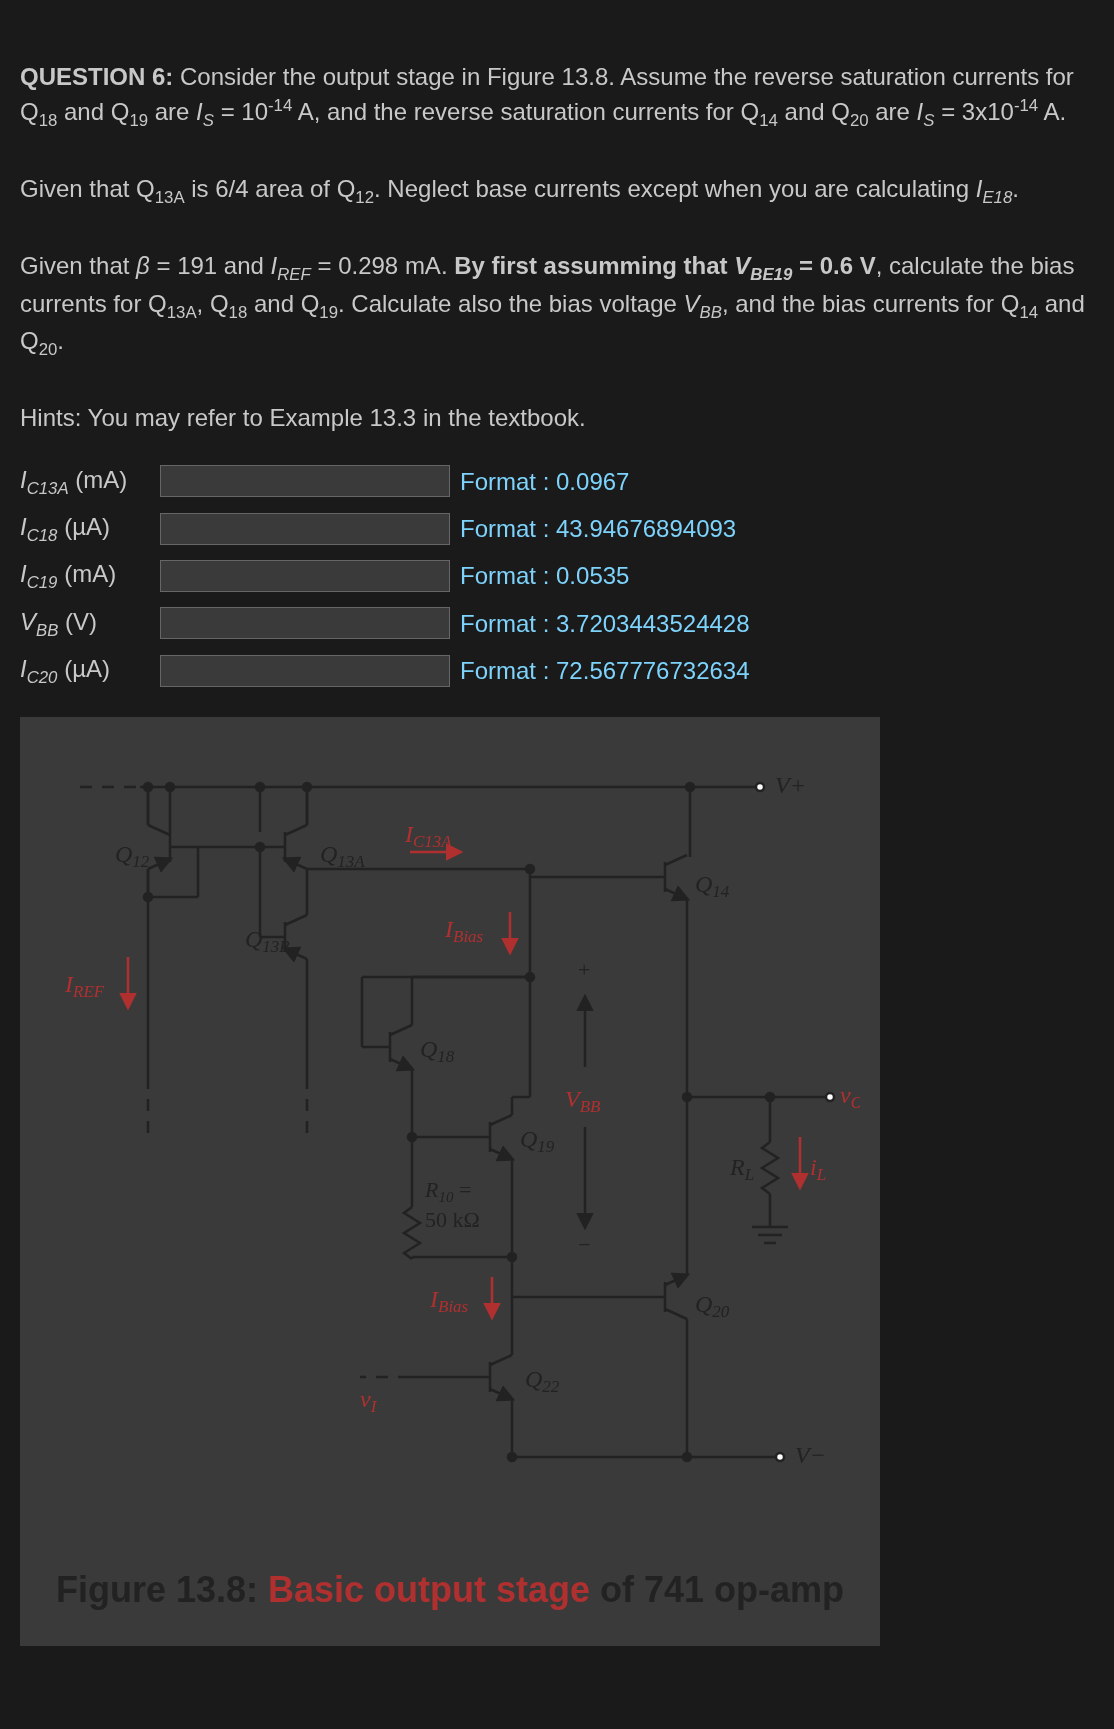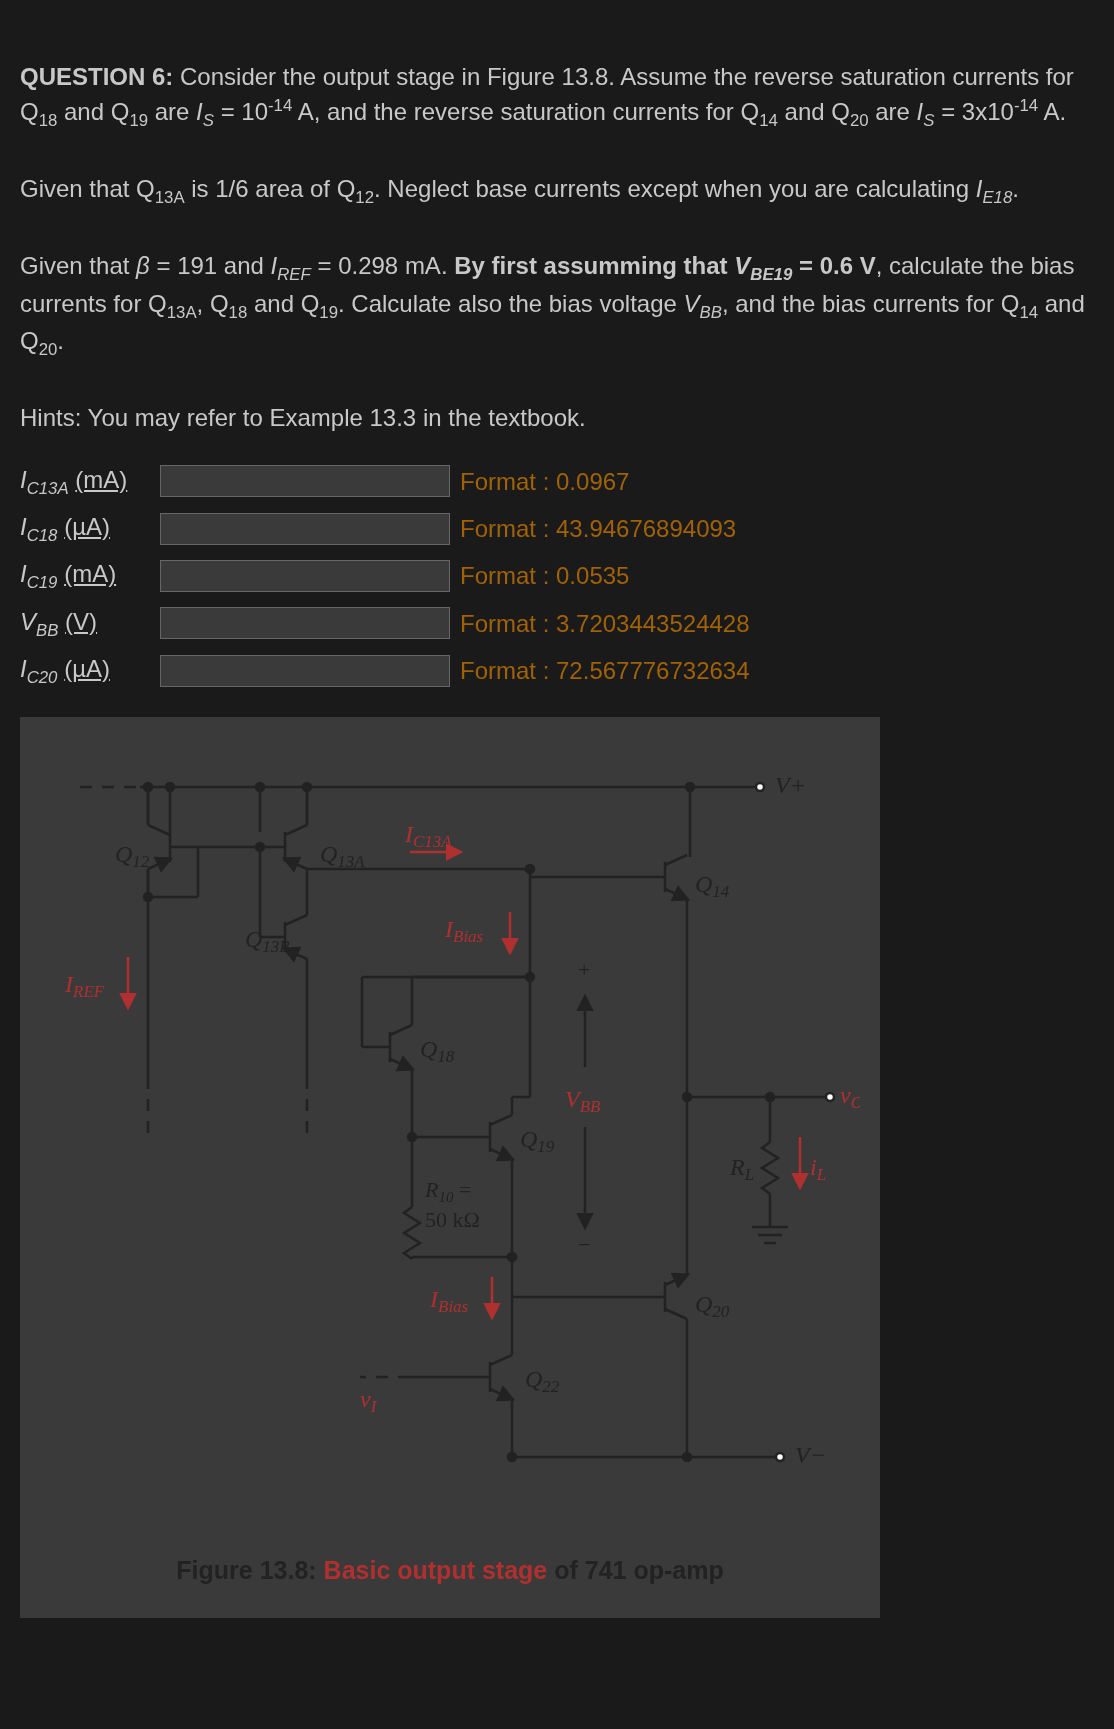--- a/index.html
+++ b/index.html
@@ -22,64 +22,64 @@
     .input-row {
       display: flex;
       align-items: center;
       margin-bottom: 10px;
     }
     .input-label {
       width: 140px;
       font-style: italic;
       white-space: nowrap;
     }
-    .input-label .unit { font-style: normal; text-decoration: underline; }
+    .input-label .unit { font-style: normal; }
     .input-field {
       width: 290px;
       height: 32px;
       background-color: #3a3a3a;
       border: 1px solid #666;
       color: #c8c8c8;
       font-size: 20px;
       padding: 2px 6px;
       margin-right: 10px;
     }
     .format-text {
-      color: #a16207;
+      color: #7dd3fc;
       font-size: 24px;
       white-space: nowrap;
     }
     .figure-wrap {
       background-color: #3a3a3a;
       width: 860px;
       padding: 20px 20px 30px 20px;
     }
     .figure-svg {
       display: block;
       width: 100%;
     }
     .figure-caption {
       font-family: Arial, sans-serif;
-      font-size: 25px;
+      font-size: 36px;
       font-weight: bold;
       text-align: center;
-      margin-top: 16px;
+      margin-top: 28px;
       color: #222;
     }
     .figure-caption .title-red { color: #b03030; }
   </style>
 </head>
 <body>
 
 <div class="question-block">
   <p class="para">
     <span class="bold">QUESTION 6:</span><span> Consider the output stage in Figure 13.8. Assume the reverse saturation currents for Q</span><sub>18</sub><span> and Q</span><sub>19</sub><span> are </span><span class="italic">I</span><sub class="italic">S</sub><span> = 10</span><sup>-14</sup><span> A, and the reverse saturation currents for Q</span><sub>14</sub><span> and Q</span><sub>20</sub><span> are </span><span class="italic">I</span><sub class="italic">S</sub><span> = 3x10</span><sup>-14</sup><span> A.</span>
   </p>
   <p class="para">
-    <span>Given that Q</span><sub>13A</sub><span> is 1/6 area of Q</span><sub>12</sub><span>. Neglect base currents except when you are calculating </span><span class="italic">I</span><sub class="italic">E18</sub><span>.</span>
+    <span>Given that Q</span><sub>13A</sub><span> is 6/4 area of Q</span><sub>12</sub><span>. Neglect base currents except when you are calculating </span><span class="italic">I</span><sub class="italic">E18</sub><span>.</span>
   </p>
   <p class="para">
     <span>Given that </span><span class="italic">β</span><span> = 191 and </span><span class="italic">I</span><sub class="italic">REF</sub><span> = 0.298 mA. </span><span class="bold"><span>By first assumming that </span><span class="italic">V</span><sub class="italic">BE19</sub><span> = 0.6 V</span></span><span>, calculate the bias currents for Q</span><sub>13A</sub><span>, Q</span><sub>18</sub><span> and Q</span><sub>19</sub><span>. Calculate also the bias voltage </span><span class="italic">V</span><sub class="italic">BB</sub><span>, and the bias currents for Q</span><sub>14</sub><span> and Q</span><sub>20</sub><span>.</span>
   </p>
   <p class="para">Hints: You may refer to Example 13.3 in the textbook.</p>
 </div>
 
 <div class="inputs-section">
   <div class="input-row">
     <span class="input-label"><span>I</span><sub>C13A</sub> <span class="unit">(mA)</span></span>

